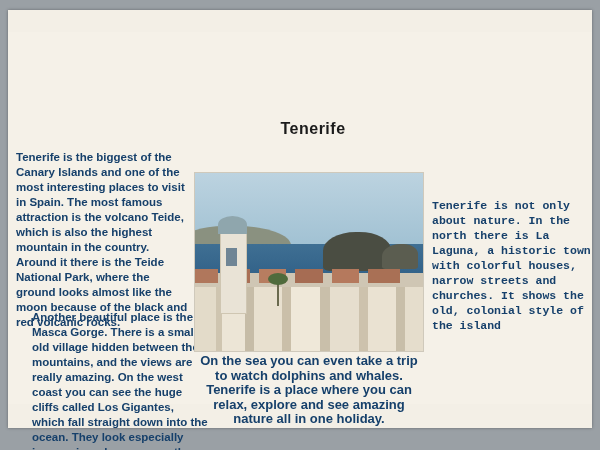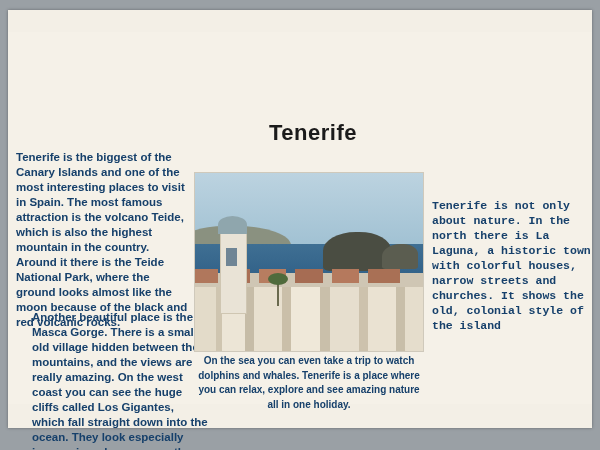--- a/index.html
+++ b/index.html
@@ -29,21 +29,21 @@
     width: 584px;
     height: 372px;
     background: #f5f1e8;
   }
   .title {
     position: absolute;
     left: 215px;
     top: 88px;
     width: 180px;
     text-align: center;
-    font-size: 22px;
+    font-size: 16px;
     font-weight: bold;
     color: #1b1b1b;
     letter-spacing: 0.5px;
   }
   .photo {
     position: absolute;
     left: 186px;
     top: 140px;
     width: 228px;
     height: 178px;
@@ -152,21 +152,21 @@
     width: 20px; height: 12px;
     background: #4f6b3c;
     border-radius: 50%;
   }
   .caption {
     position: absolute;
     left: 186px;
     top: 322px;
     width: 230px;
     text-align: center;
-    font-size: 10px;
+    font-size: 13px;
     line-height: 14.5px;
     font-weight: bold;
     color: #16406b;
   }
   .col-text {
     position: absolute;
     font-size: 11.5px;
     line-height: 15px;
     font-weight: bold;
     color: #16406b;

